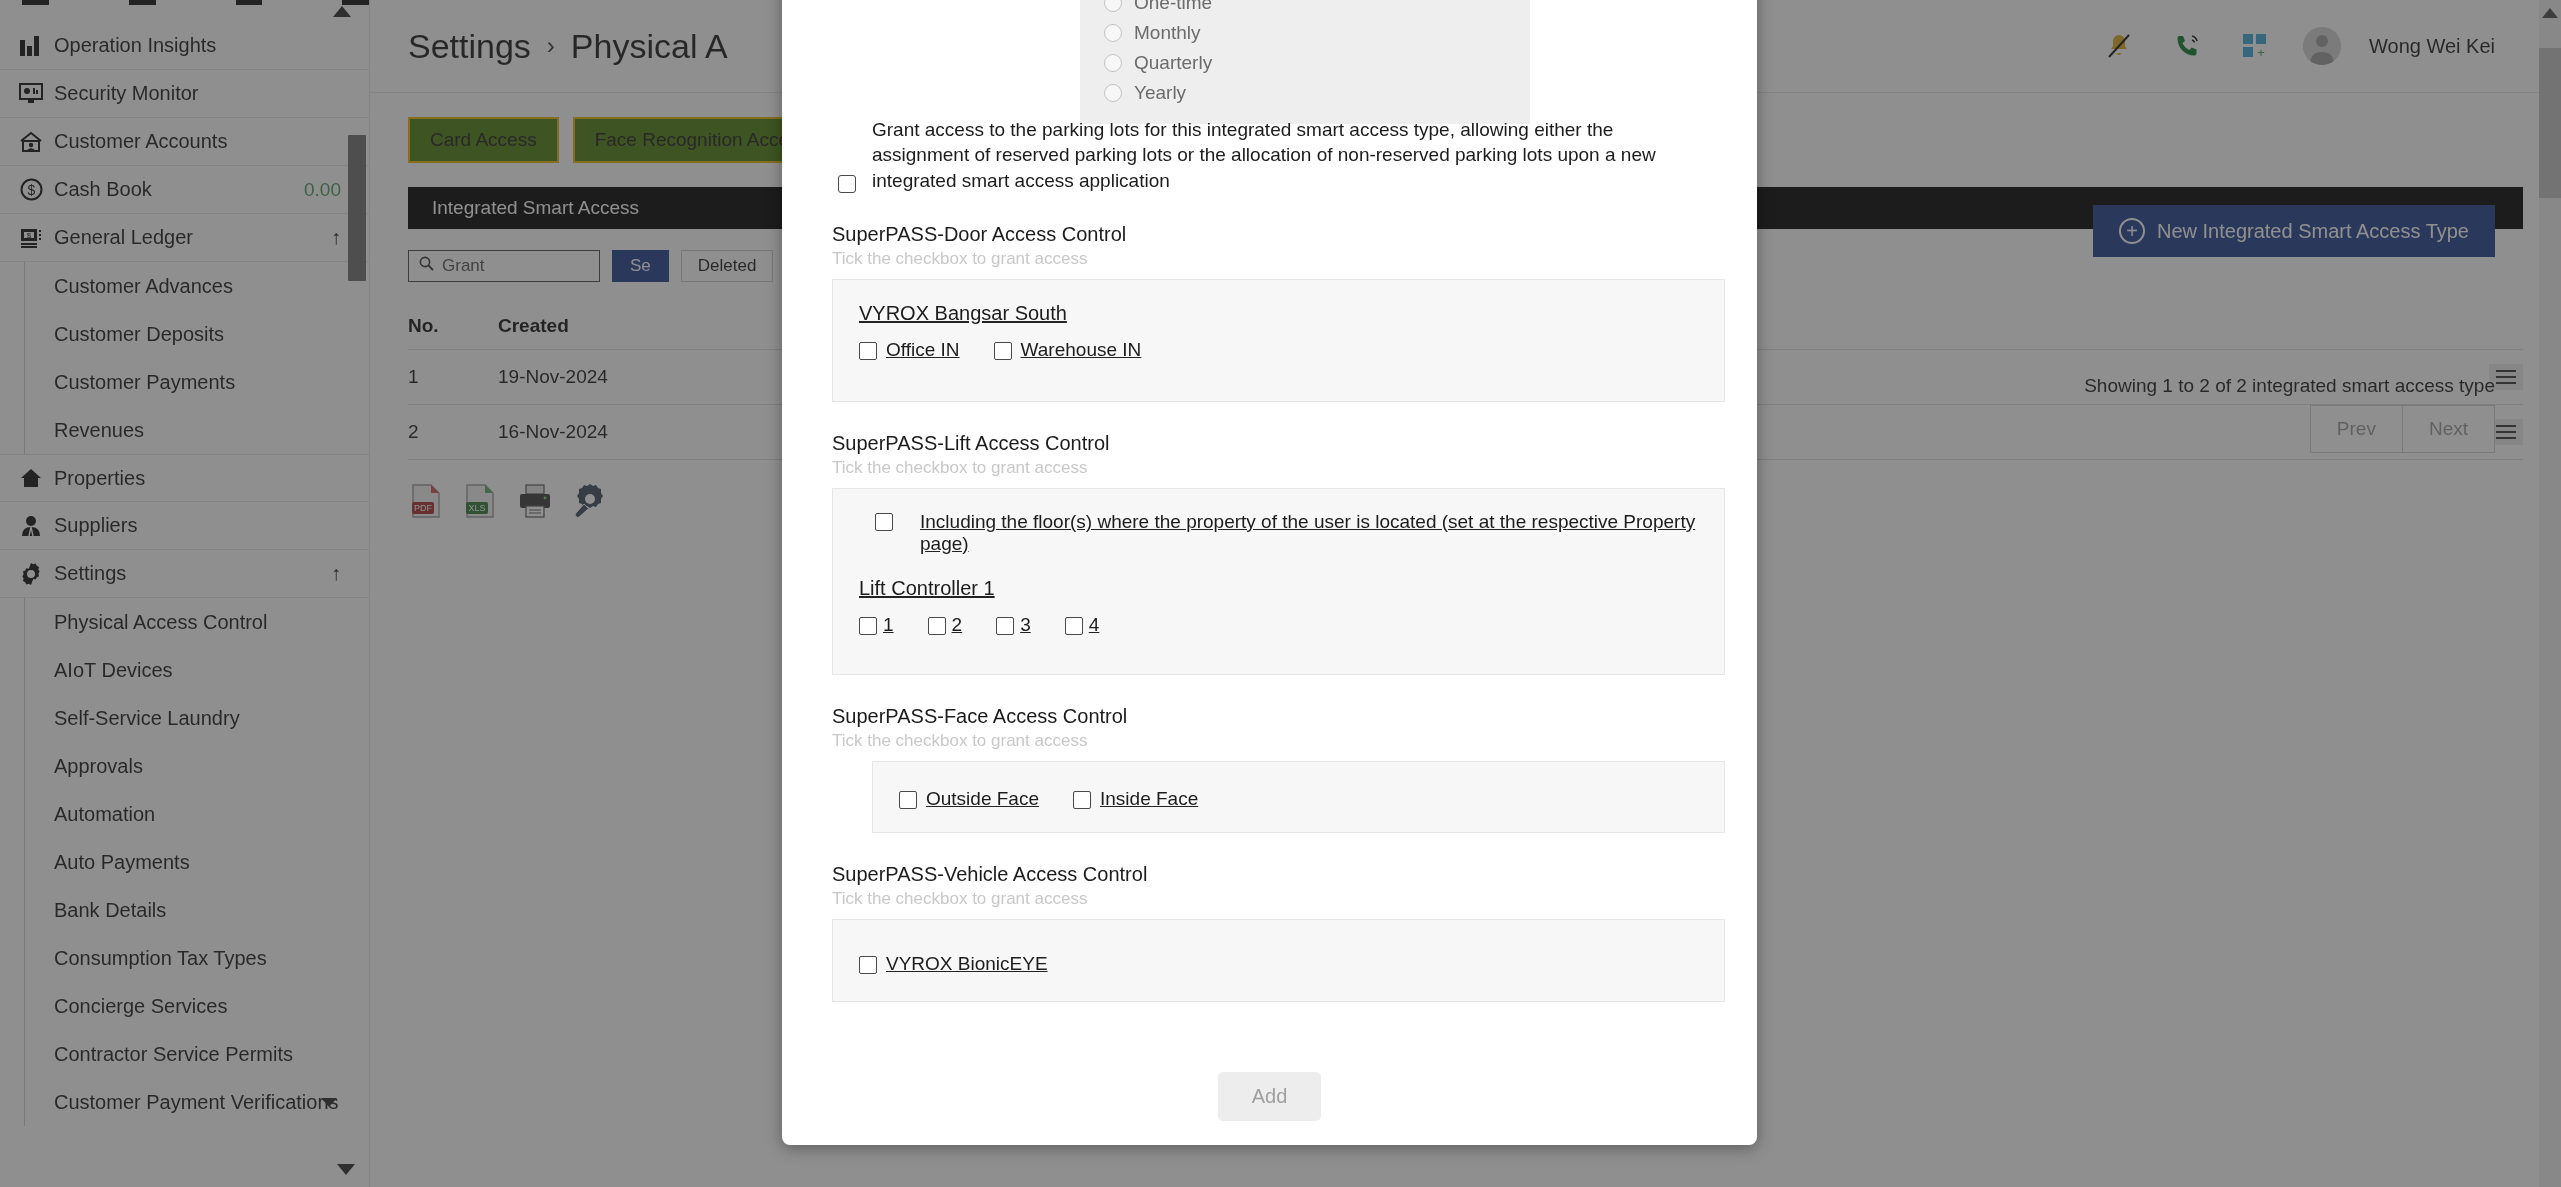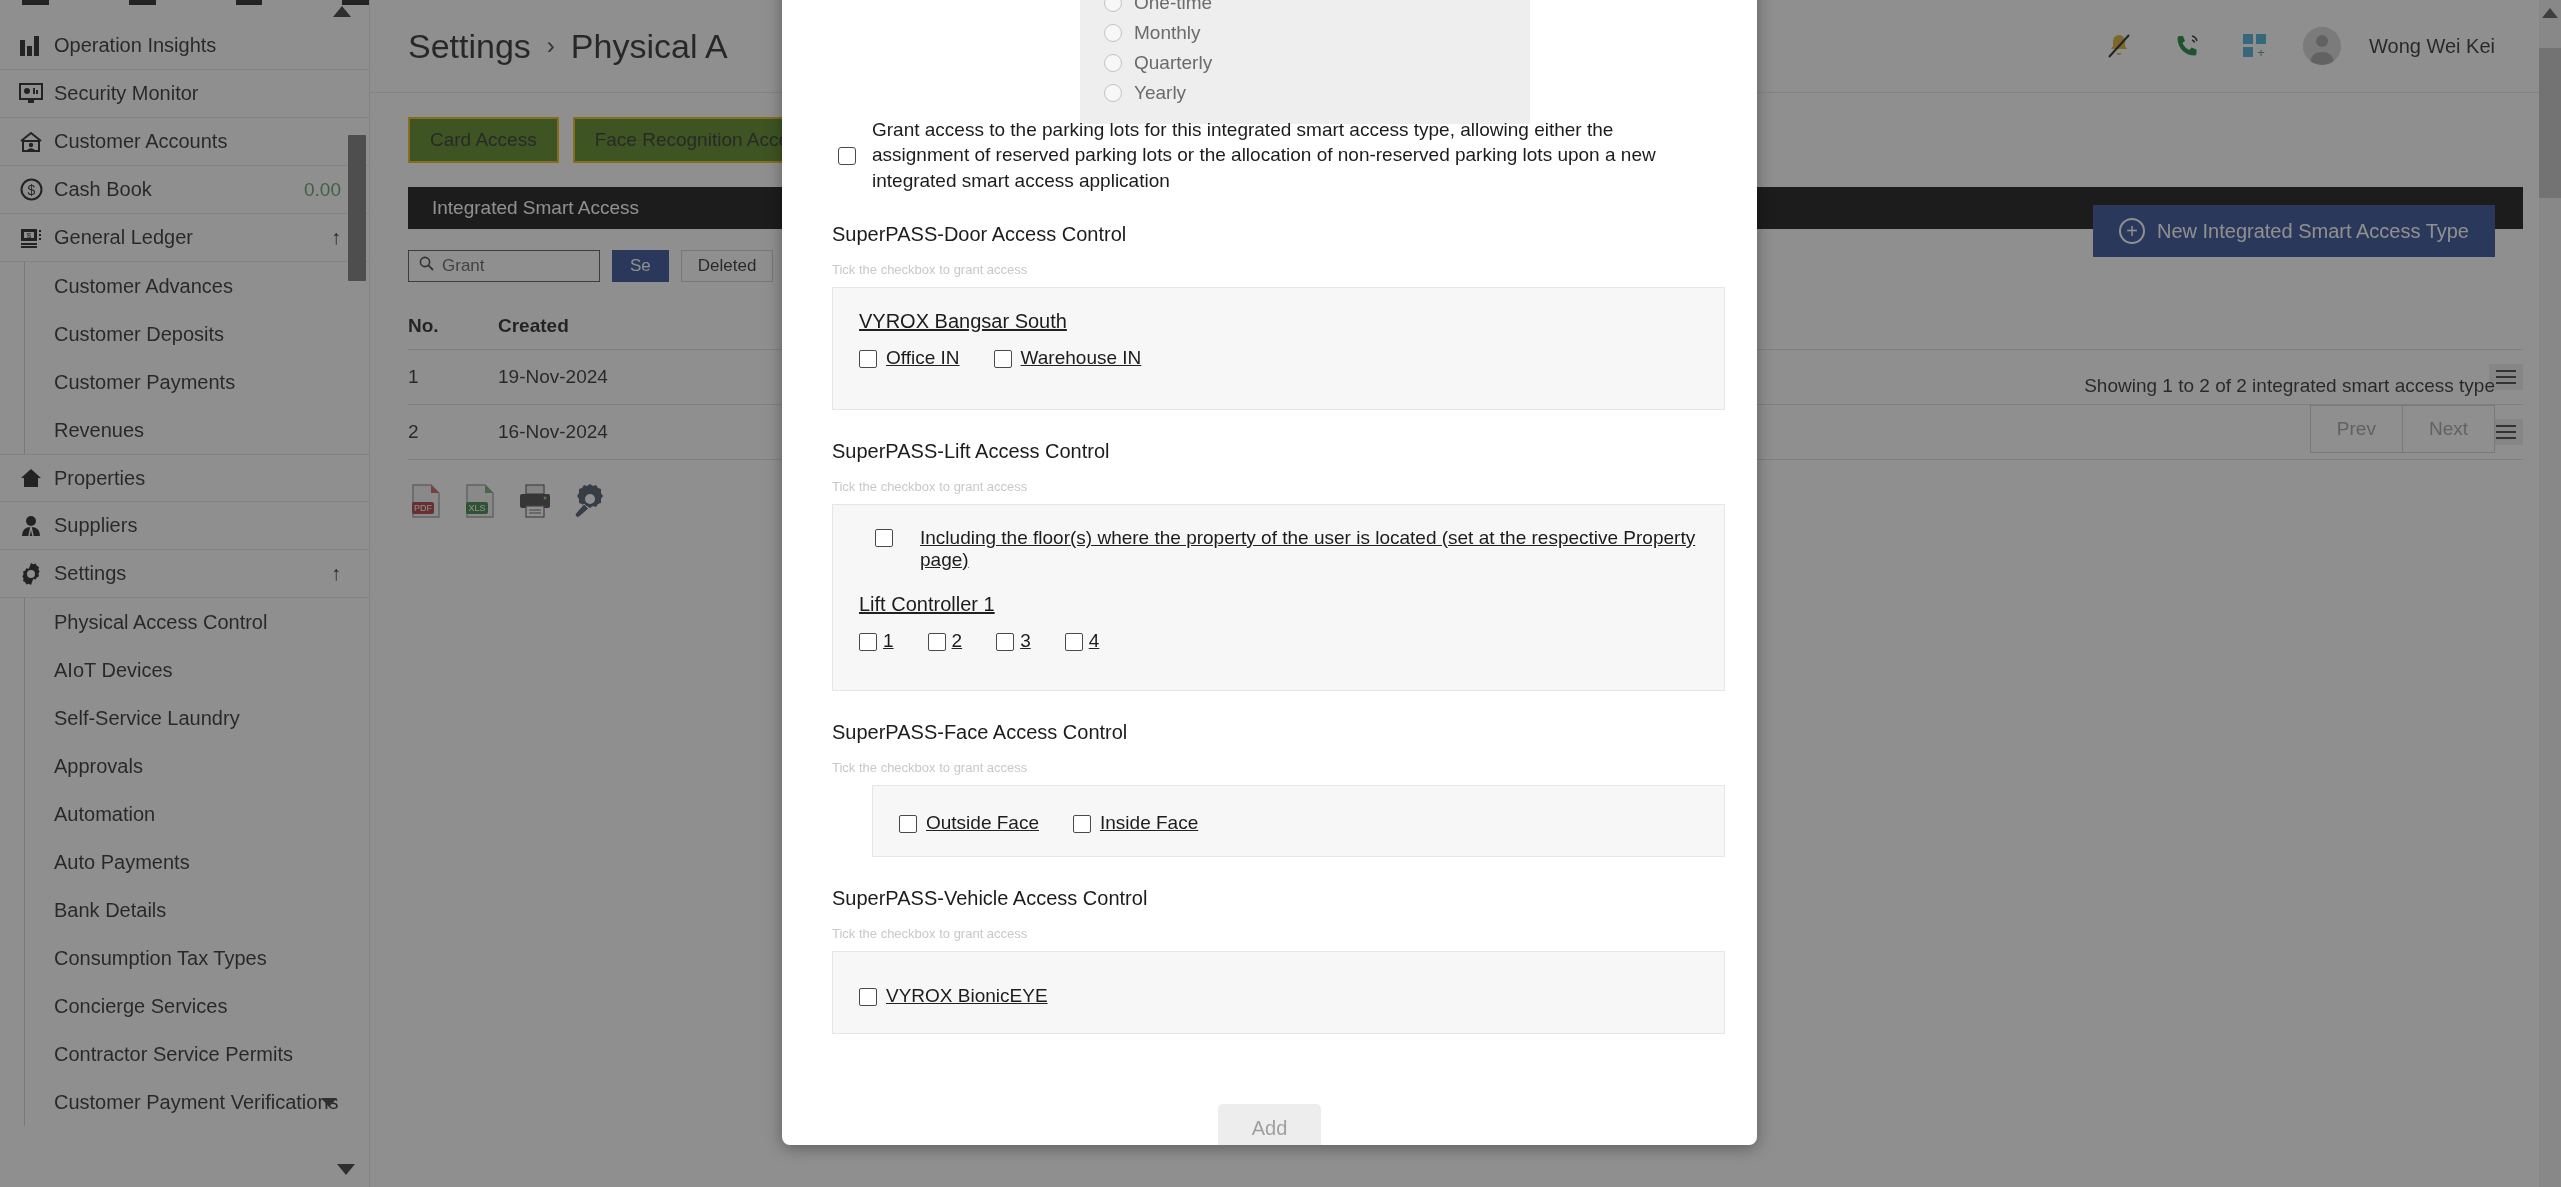--- a/index.html
+++ b/index.html
@@ -202,33 +202,33 @@
     padding: 14px 0 16px 0;
   }
   .radio-row { display: flex; align-items: center; gap: 12px; padding: 4px 0 4px 24px; }
   .radio {
     width: 18px; height: 18px; border-radius: 50%;
     border: 1px solid #c2c2c2; background: #f7f7f7; flex: 0 0 18px;
   }
   .radio-lbl { font-size: 19px; color: #6b6b6b; }
 
   .grant-row {
-    display: flex; gap: 16px; align-items: center;
+    display: flex; gap: 16px; align-items: flex-end;
     padding: 0 0 0 24px; margin-top: 32px; width: 100%;
   }
   .cb {
     width: 18px; height: 18px; border: 1px solid #4a4a4a; border-radius: 3px;
     background: #fff; flex: 0 0 18px; margin-top: 2px; cursor: pointer;
   }
   .cb.sq { border-radius: 2px; }
   .grant-text { font-size: 19px; line-height: 1.33; color: #1c1c1c; max-width: 843px; }
 
   .sect { margin-top: 30px; padding-left: 18px; }
   .sect-title { font-size: 20px; color: #1c1c1c; }
-  .sect-sub { font-size: 13px; color: #c8c8c8; margin-top: 16px; }
+  .sect-sub { font-size: 17px; color: #c8c8c8; margin-top: 3px; }
   .sect-panel {
     margin-top: 10px; border: 1px solid #e6e6e6; background: #f7f7f7;
     padding: 22px 26px;
     text-decoration: underline;
   }
   .panel-group-title { font-size: 20px; color: #1c1c1c; margin-bottom: 14px; }
   .cbline { display: flex; align-items: flex-end; gap: 34px; }
   .cbitem { display: flex; align-items: center; gap: 9px; font-size: 19px; color: #1c1c1c; cursor: pointer; }
   .cbitem.narrow { gap: 6px; }
   .panel-inline-cb { display: flex; align-items: flex-start; gap: 27px; font-size: 19px; color: #1c1c1c; }

